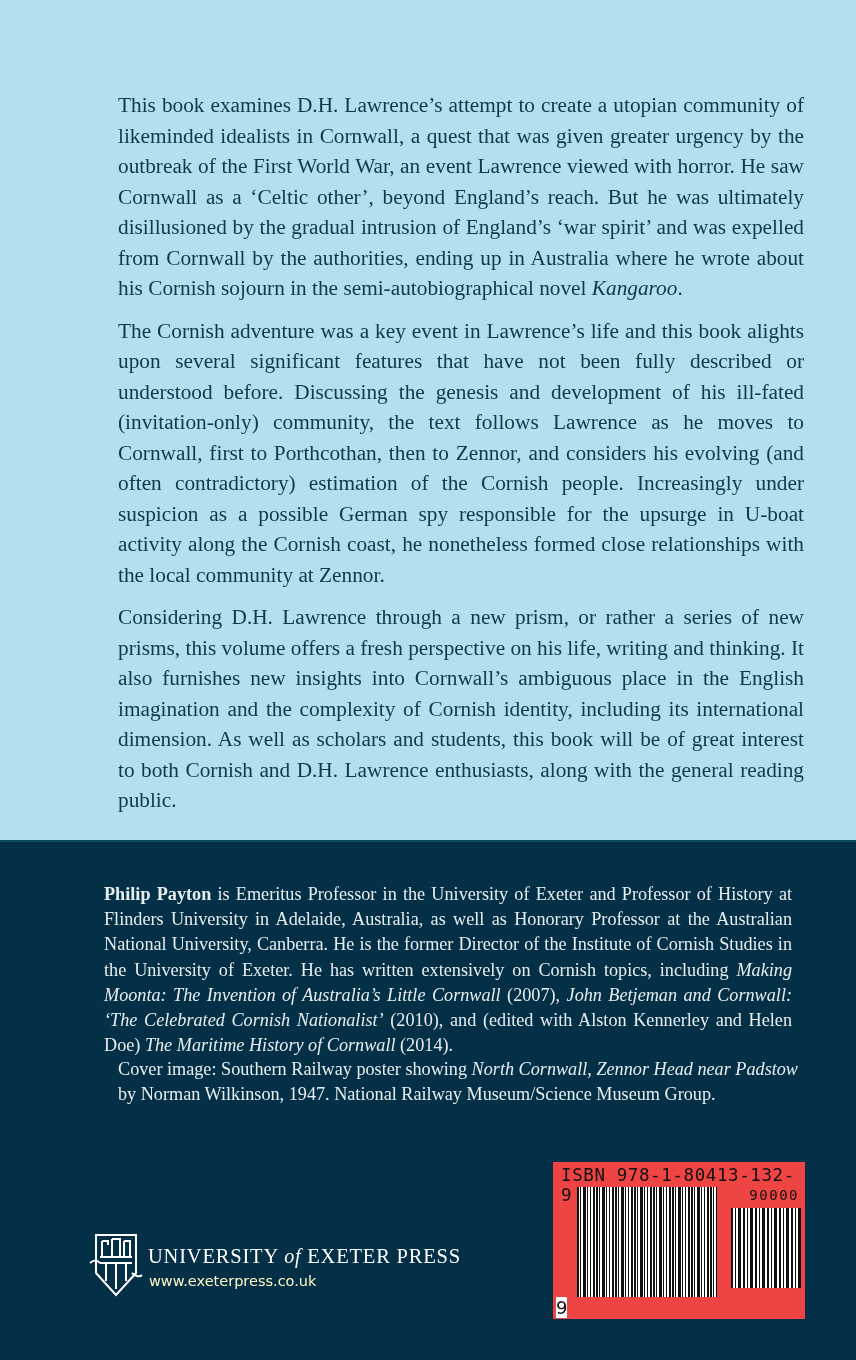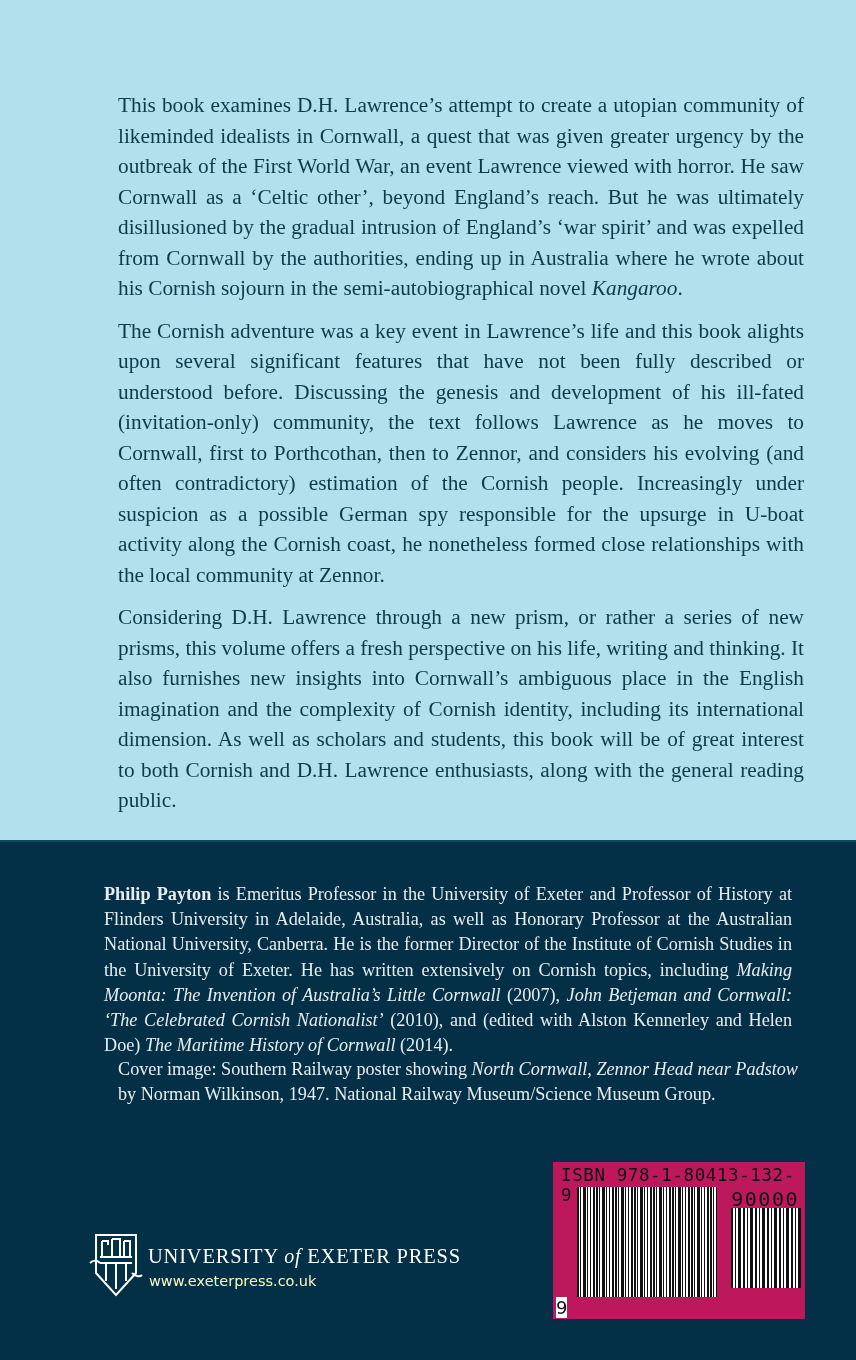--- a/index.html
+++ b/index.html
@@ -37,31 +37,31 @@
     .credits {
       position: absolute; left: 118px; top: 1057px; width: 688px;
       color: #e8eef0; font-size: 18.2px; line-height: 25.2px;
     }
     .credits p { margin: 0; }
     i { font-style: italic; }
 
     
     .barcode {
       position: absolute; left: 553px; top: 1162px; width: 252px; height: 157px;
-      background: #be185d;
+      background: #ef4444;
     }
     .isbn-text {
       position: absolute; left: 8px; top: 3px;
       font-family: "DejaVu Sans Mono", "Liberation Mono", monospace;
       font-size: 17.5px; letter-spacing: 0.6px; color: #111;
     }
     .price-text {
       position: absolute; right: 6px; top: 25px;
       font-family: "DejaVu Sans Mono", "Liberation Mono", monospace;
-      font-size: 20px; letter-spacing: 1.5px; color: #111;
+      font-size: 14px; letter-spacing: 1.5px; color: #111;
     }
     .bars-main {
       position: absolute; left: 24px; top: 25px; width: 140px; height: 110px;
       background: repeating-linear-gradient(90deg,
         #111 0 2px, #fff 2px 3px, #111 3px 4px, #fff 4px 6px,
         #111 6px 9px, #fff 9px 10px, #111 10px 11px, #fff 11px 13px,
         #111 13px 14px, #fff 14px 16px, #111 16px 18px, #fff 18px 19px);
     }
     .bars-addon {
       position: absolute; left: 178px; top: 46px; width: 70px; height: 80px;

